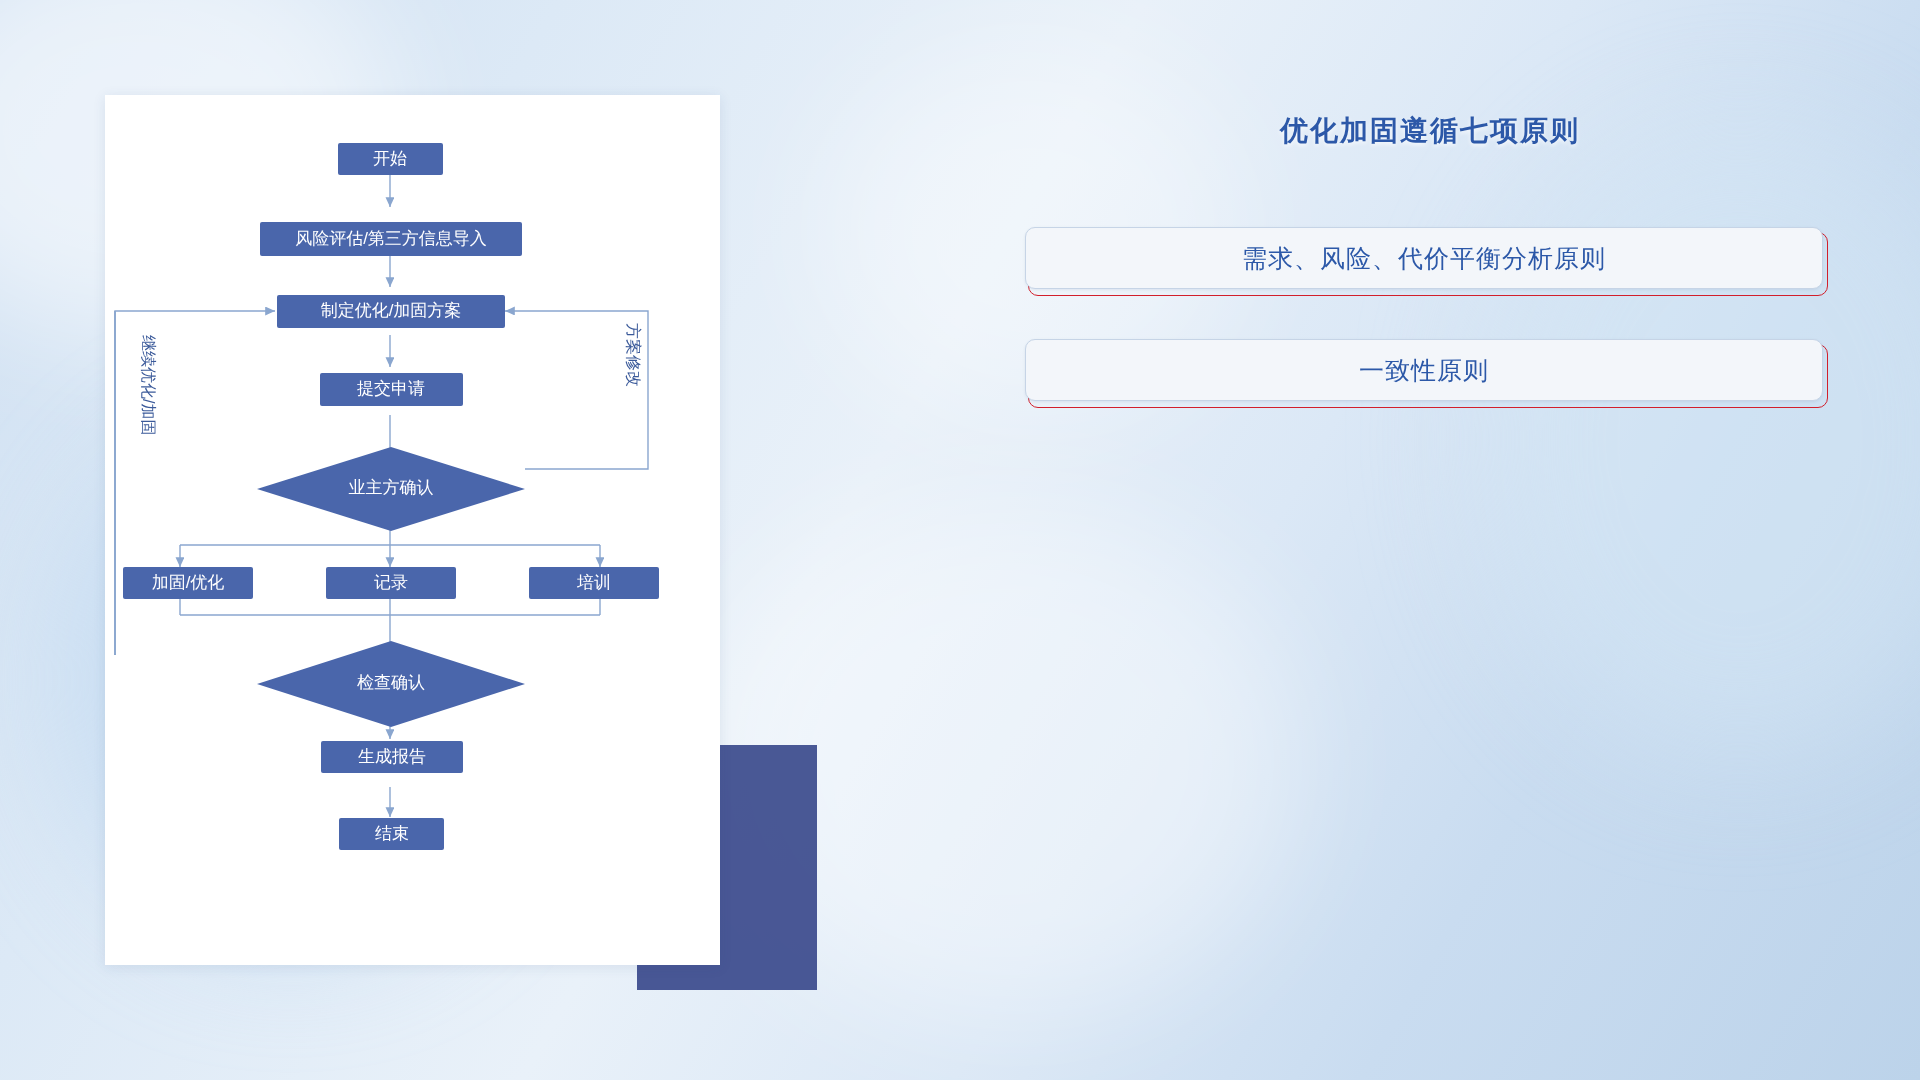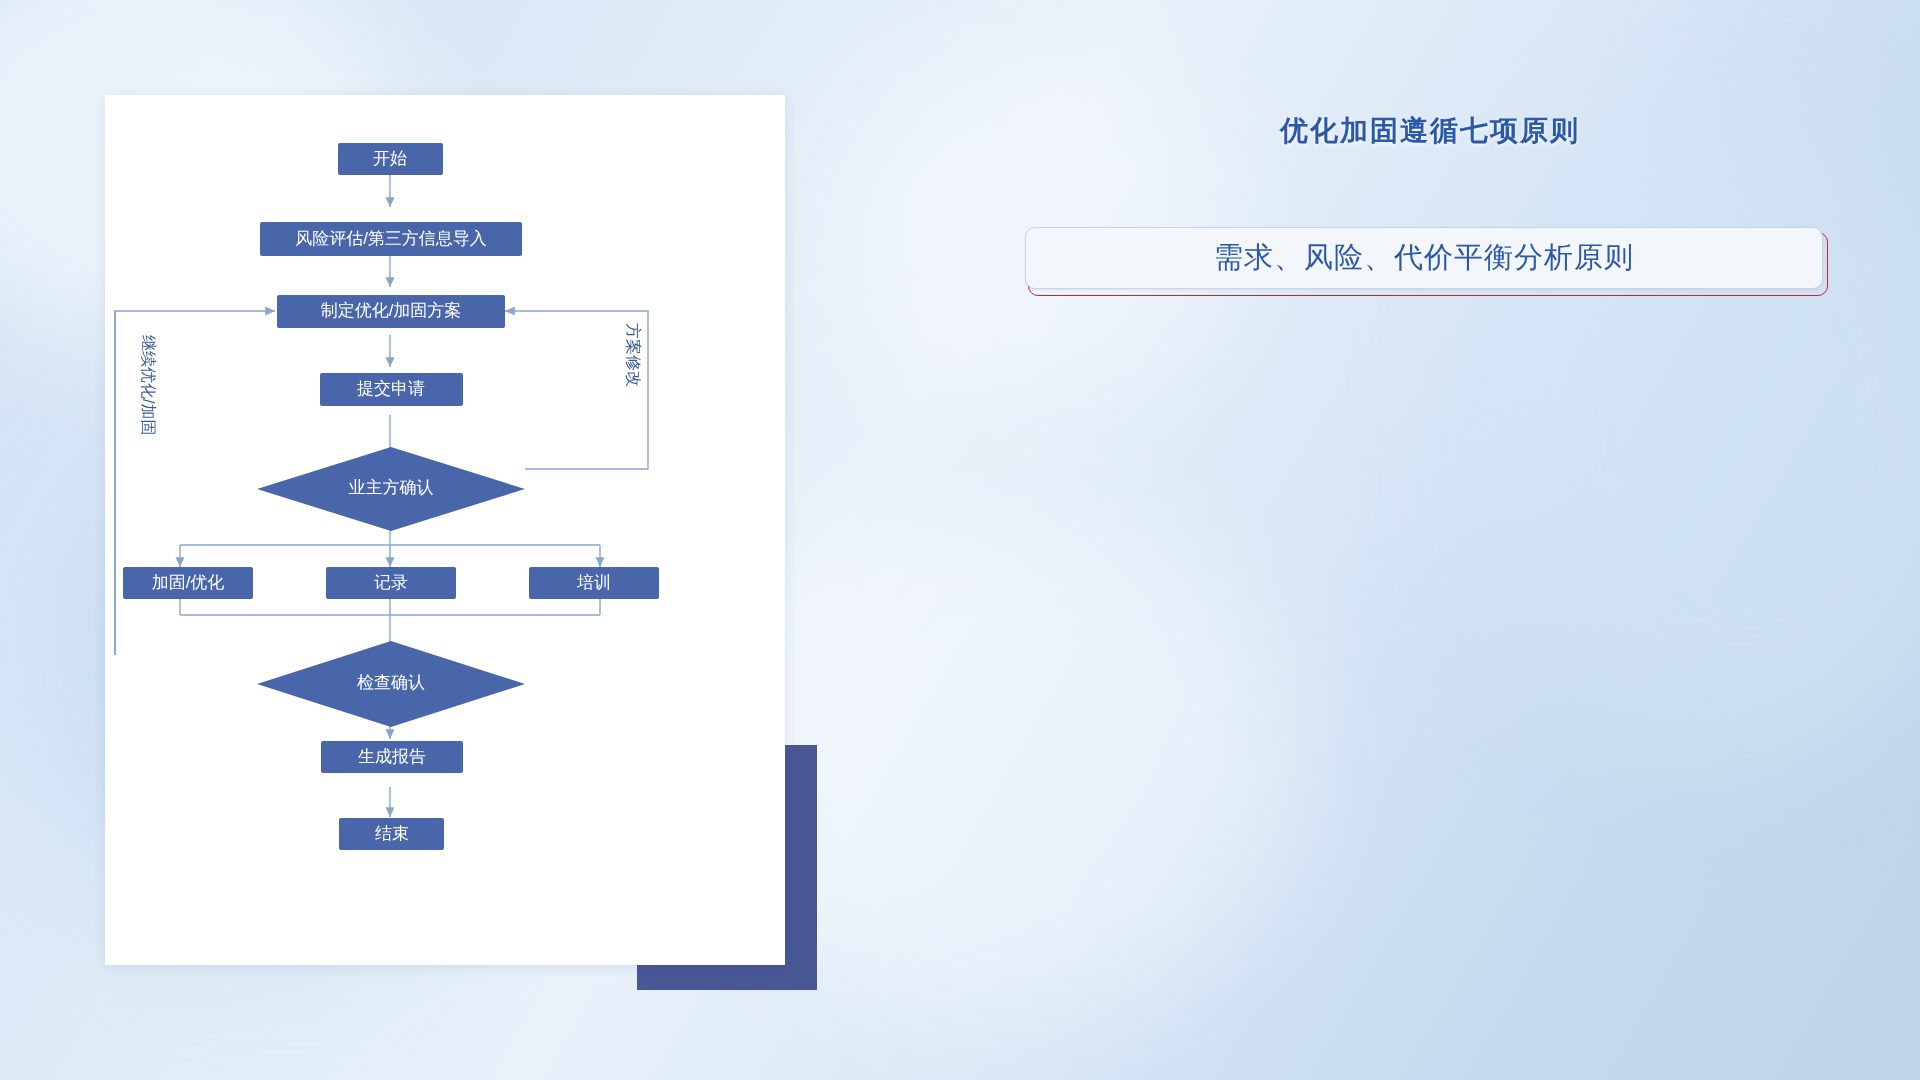--- a/index.html
+++ b/index.html
@@ -35,21 +35,21 @@
     width: 180px;
     height: 245px;
     background: #3b4a8c;
     opacity: 0.92;
     z-index: 1;
   }
   .flow-card {
     position: absolute;
     left: 105px;
     top: 95px;
-    width: 680px;
+    width: 615px;
     height: 870px;
     background: #ffffff;
     z-index: 2;
     box-shadow: 0 2px 12px rgba(40,70,120,0.10);
   }
   .flow-svg { display: block; }
   .node-text {
     font-family: "Liberation Sans", sans-serif;
     font-size: 17px;
     fill: #ffffff;
@@ -106,21 +106,21 @@
     bottom: 6px;
     background: #f3f6fa;
     border: 1px solid #c6d4e6;
     border-radius: 10px;
     display: flex;
     align-items: center;
     justify-content: center;
     box-shadow: 0 1px 3px rgba(60,90,140,0.10);
   }
   .principle-item .face span {
-    font-size: 29px;
+    font-size: 25px;
     color: #2c58a8;
     letter-spacing: 1px;
   }
 </style>
 </head>
 <body>
 
 <div class="bg-blob blob-1"></div>
 <div class="bg-blob blob-2"></div>
 <div class="bg-blob blob-3"></div>
@@ -243,14 +243,19 @@
 
 <div class="right-pane">
   <div class="right-title">优化加固遵循七项原则</div>
 
   <div class="principle-list">
     <div class="principle-item">
       <div class="face">
           <span>需求、风险、代价平衡分析原则</span>
         </div>
     </div>
+    <div class="principle-item">
+      <div class="face">
+          <span>一致性原则</span>
+        </div>
+    </div>
   </div>
 </div>
 
 </body></html>

